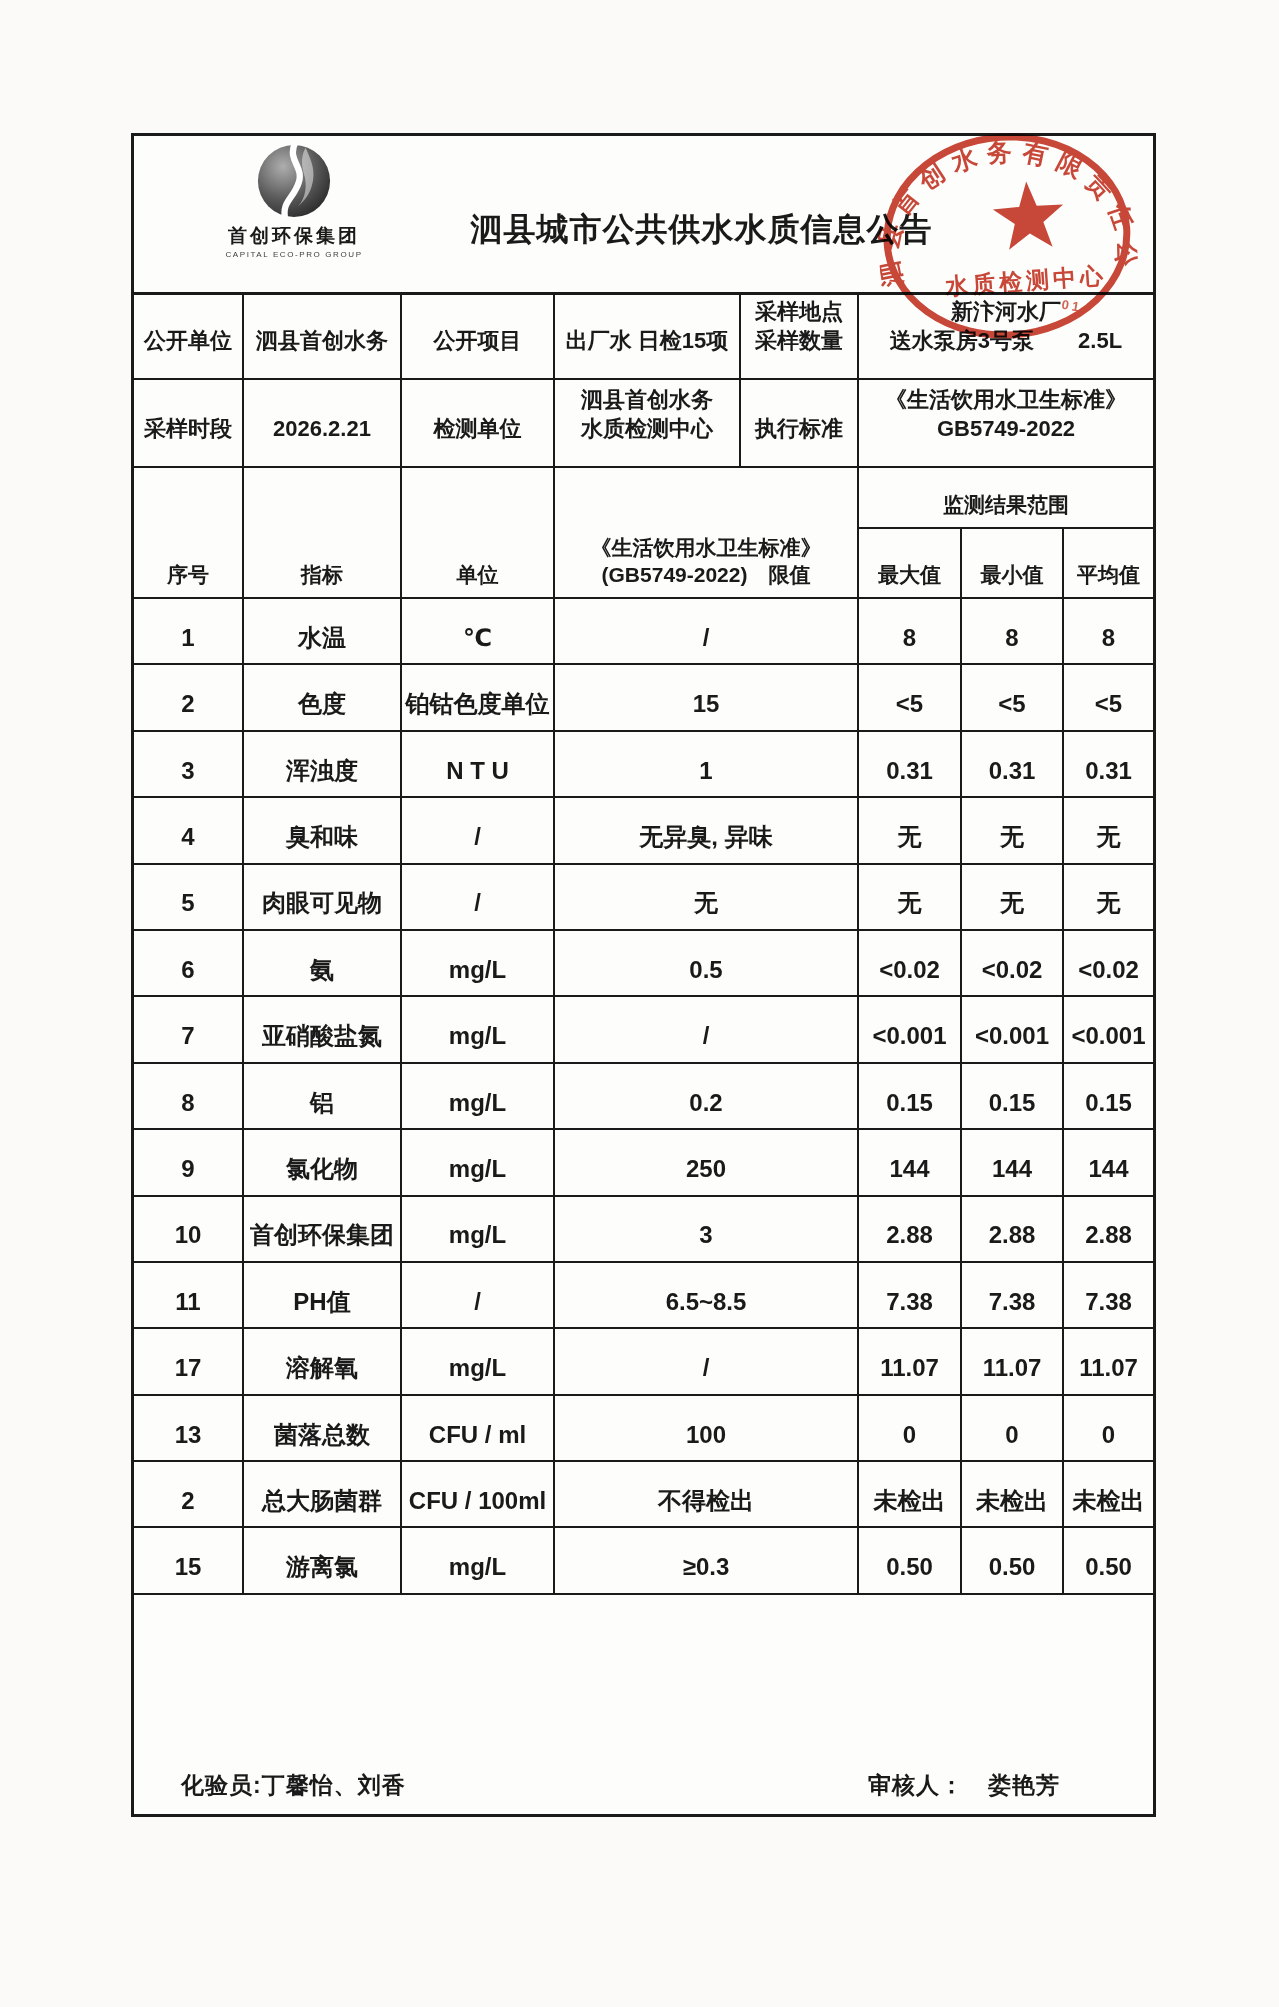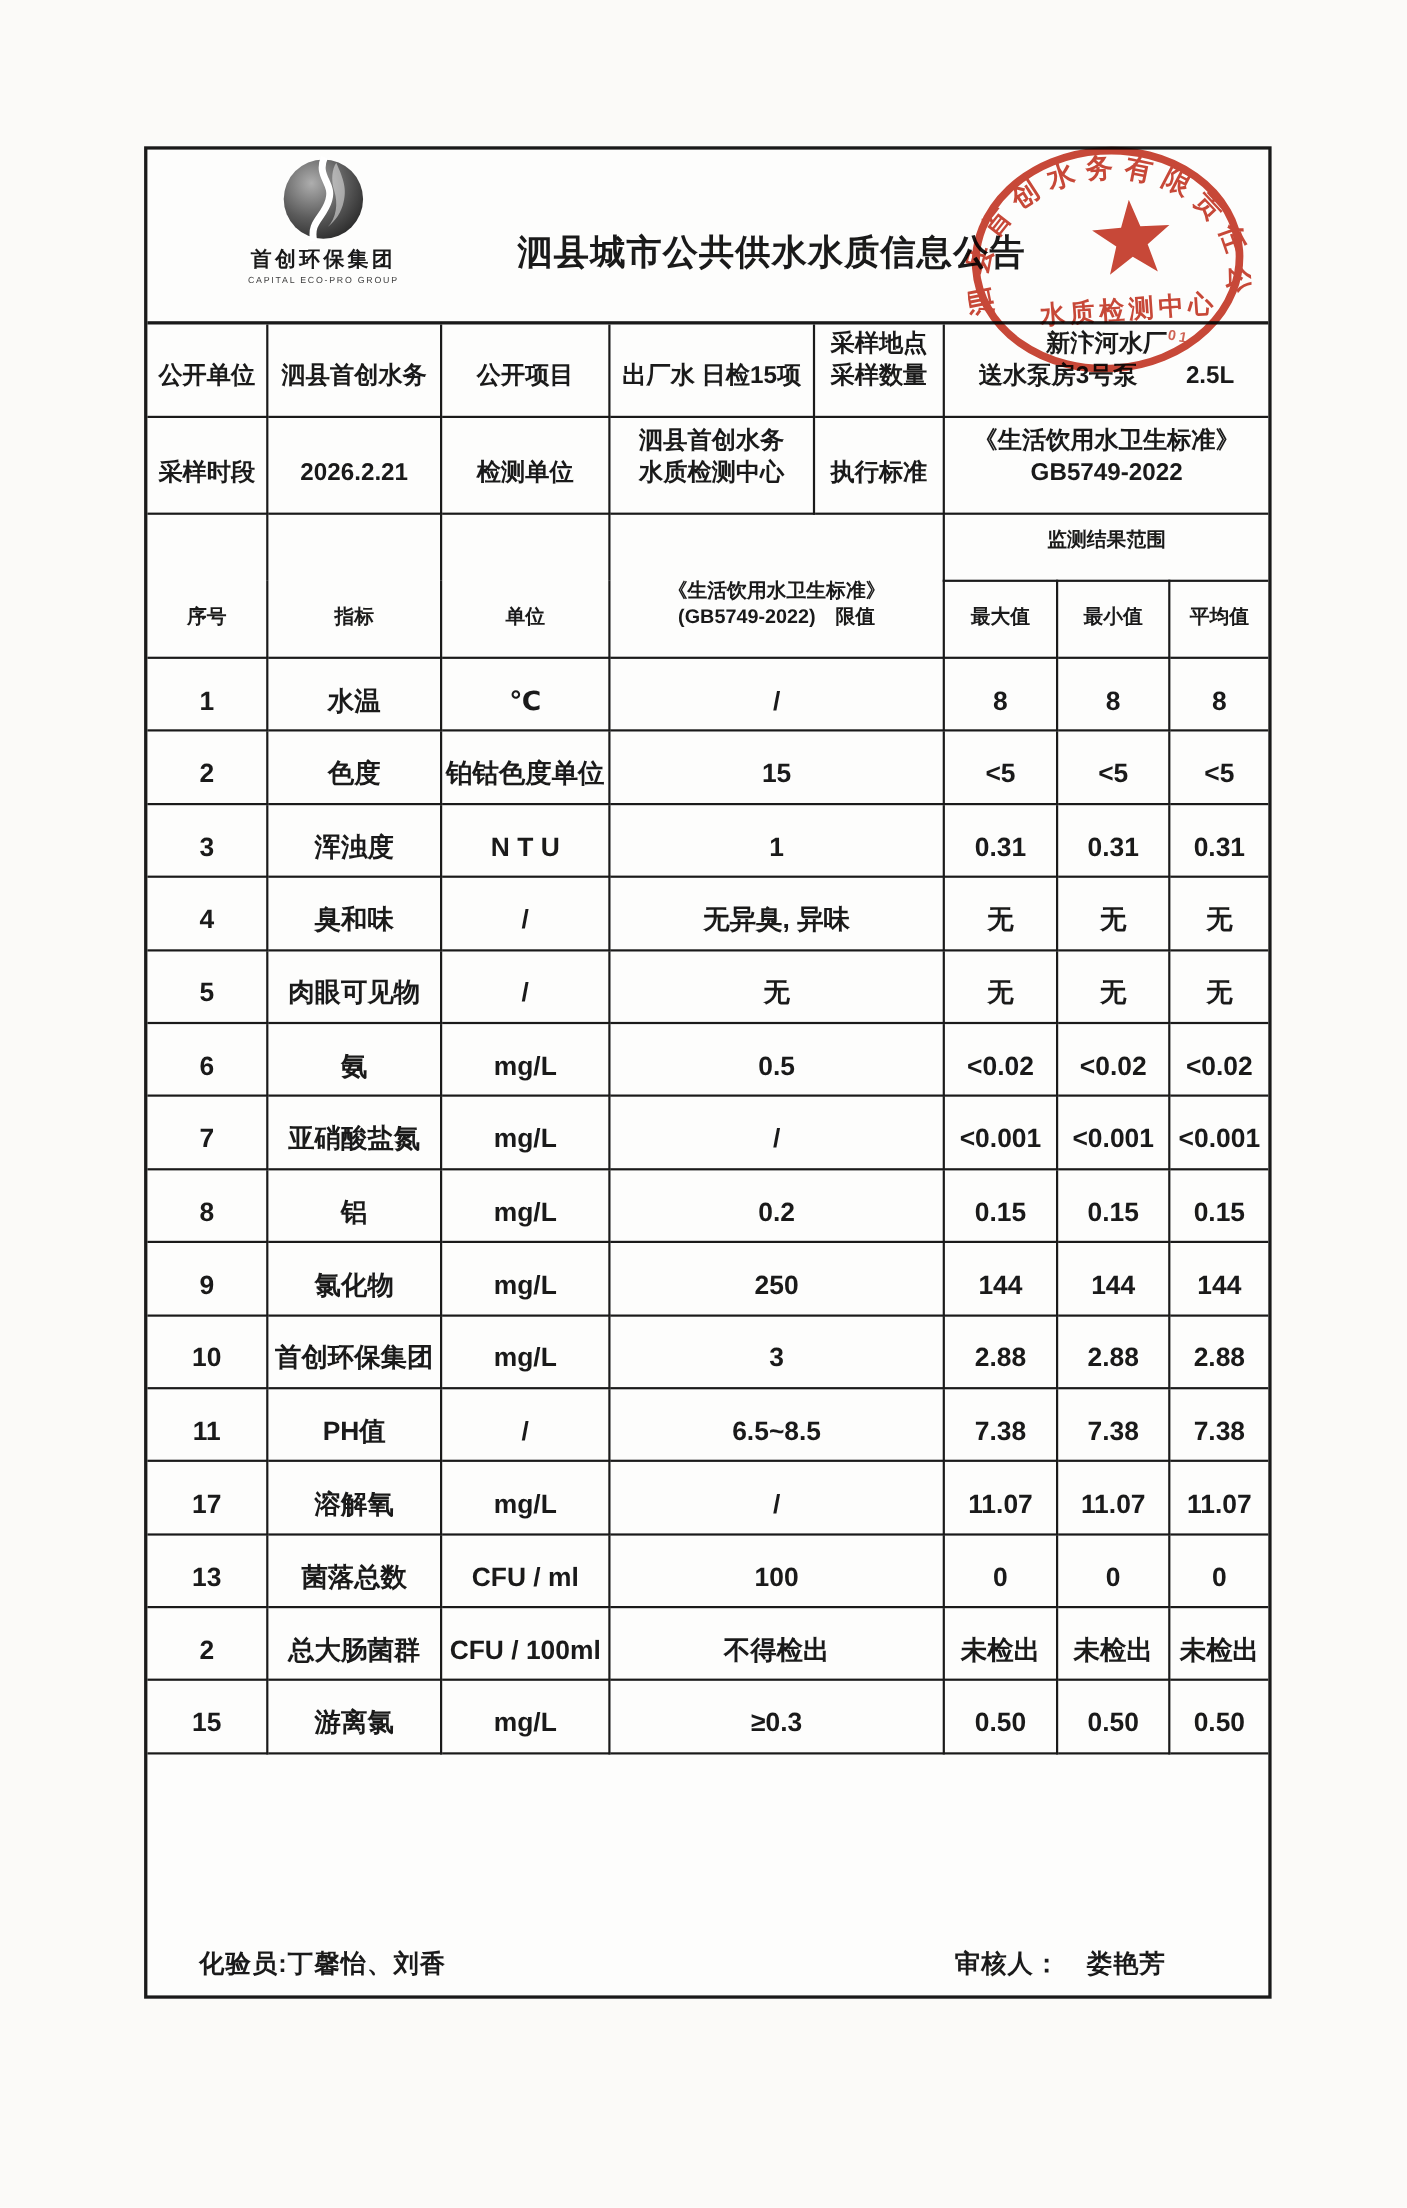--- a/index.html
+++ b/index.html
@@ -47,21 +47,21 @@
   .info tr:nth-child(1) { height:84px; }
   .info tr:nth-child(2) { height:88px; }
   
   .band {
     flex:none; height:93px; border-bottom:3px solid var(--ink);
     display:flex; align-items:flex-end; justify-content:center;
     padding-bottom:8px; font-size:25px; font-weight:700; letter-spacing:2px;
   }
   
   .main thead tr:first-child th { border-top:none; }
-  .main th { vertical-align:bottom; padding-bottom:24px; font-size:18px; font-weight:700; white-space:pre-line; }
+  .main th { vertical-align:bottom; padding-bottom:8px; font-size:21px; font-weight:700; white-space:pre-line; }
   .main thead tr:nth-child(1) { height:60px; }
   .main thead tr:nth-child(2) { height:70px; }
   .main tbody tr { height:66.4px; }
   .main tbody td { font-size:24px; font-weight:700; vertical-align:middle; padding-top:13px; }
   
   .footer { flex:1; position:relative; }
   .sig { position:absolute; bottom:13px; font-size:23px; font-weight:700; letter-spacing:1px; }
   .sig-analyst { left:47px; }
   .sig-reviewer { left:734px; }
 </style>

